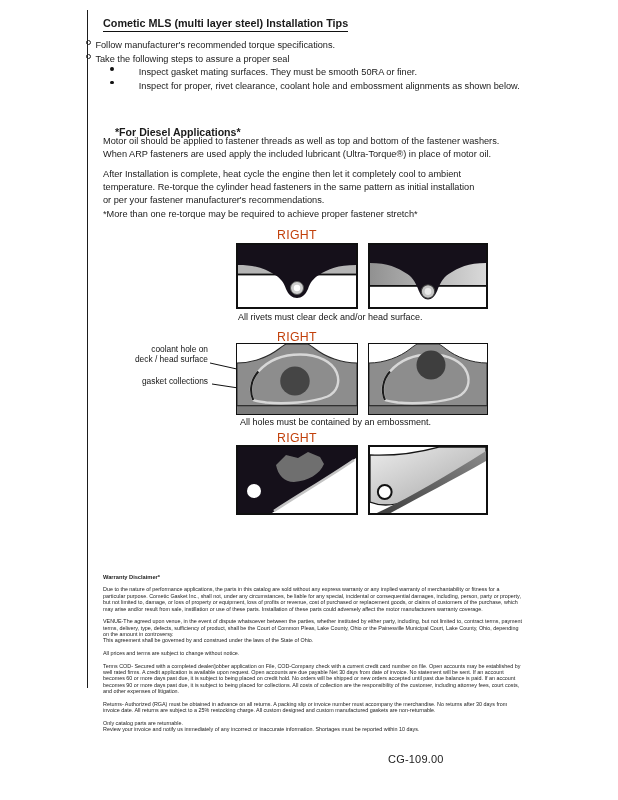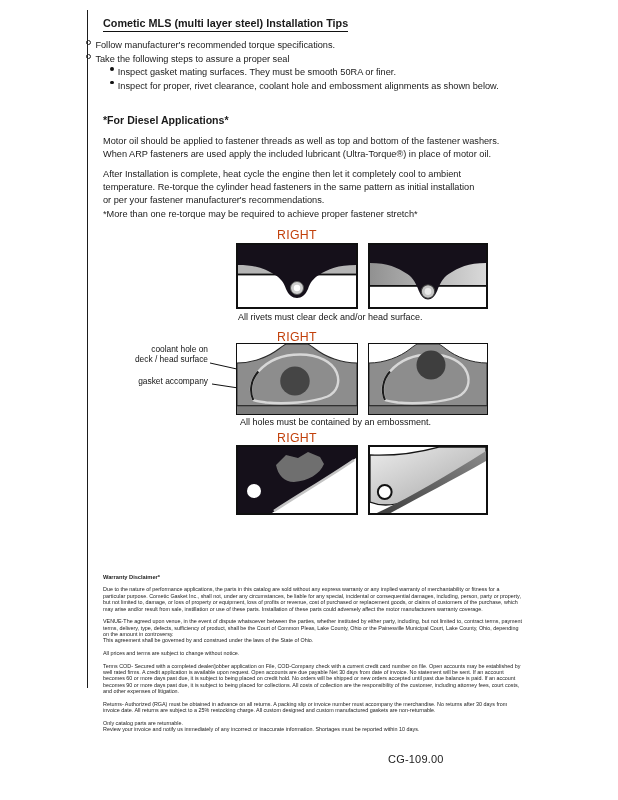--- a/index.html
+++ b/index.html
@@ -9,23 +9,23 @@
   }
   .abs { position:absolute; }
   .rule-left { left:87px; top:10px; width:1.4px; height:678px; background:#1d1d1d; }
   .title {
     left:103px; top:17px; margin:0; font-size:10.8px; font-weight:bold;
     border-bottom:1.6px solid #111; padding-bottom:2px; white-space:nowrap;
   }
   .tips { left:86px; top:40px; font-size:9.2px; }
   .tip-line { display:flex; height:13.5px; white-space:nowrap; }
   .ob { width:3.4px; height:3.4px; border:1px solid #222; border-radius:50%; margin-right:4px; flex:none; }
-  .sub { padding-left:24px; }
+  .sub { padding-left:24px;gap:21px; }
   .fb { width:3.8px; height:3.8px; background:#111; border-radius:50%; margin-right:4px; flex:none; }
-  .diesel-h { left:103px; top:114px; margin:0; font-size:10.6px; font-weight:bold; }
+  .diesel-h { left:103px; top:114px; margin:12px; font-size:10.6px; font-weight:bold; }
   .para { font-size:9.2px; line-height:13px; white-space:pre-line; width:470px; }
   .p1 { left:103px; top:135px; } .p2 { left:103px; top:168px; } .p3 { left:103px; top:208px; }
   .dlab { font-size:12.3px; letter-spacing:0.3px; color:#c2410c; text-align:center; }
   .lab-l { left:236px; width:122px; } .lab-r { left:368px; width:120px;margin-top:36px; }
   .lr1 { top:228px; } .lr2 { top:330px; } .lr3 { top:431px; }
   .dbox { background:#fff; border:2px solid #101010; box-sizing:border-box; }
   .box-l { left:236px; width:122px; } .box-r { left:368px; width:120px; }
   .row1 { top:243px; height:66px; }
   .row2 { top:343px; height:72px; border-width:1.4px; }
   .row3 { top:445px; height:70px; }
@@ -105,21 +105,21 @@
       <circle cx="59" cy="46.5" r="3.4" fill="#e9e9e9"></circle>
     </svg>
   </div>
   <div class="abs cap cap1">All rivets must clear deck and/or head surface.</div>
 
   <div class="abs dlab lab-l lr2">RIGHT</div>
   <div class="abs dlab lab-r lr2">WRONG</div>
 
   <div class="abs ann ann1">coolant hole on
 deck / head surface</div>
-  <div class="abs ann ann2">gasket accompany</div>
+  <div class="abs ann ann2">gasket collections</div>
   <svg class="abs leader" viewBox="0 0 220 60">
     <line x1="112" y1="23" x2="197" y2="42" stroke="#111" stroke-width="1"></line>
     <line x1="114" y1="44" x2="160" y2="51" stroke="#111" stroke-width="1"></line>
   </svg>
 
   <div class="abs dbox box-l row2">
     <svg viewBox="0 0 118 70" preserveAspectRatio="none">
       <path d="M0,70 V19 C15,19 31,13 41,5 C44,2.5 46.5,1 48,0 H70 C71.5,1 74,2.5 77,5 C87,13 103,19 118,19 V70 Z" fill="#8d8d8d" stroke="#2b2b2b" stroke-width="1"></path>
       <rect x="0" y="62" width="118" height="8" fill="#7b7b7b"></rect>
       <rect x="0" y="61" width="118" height="1.3" fill="#303030"></rect>

